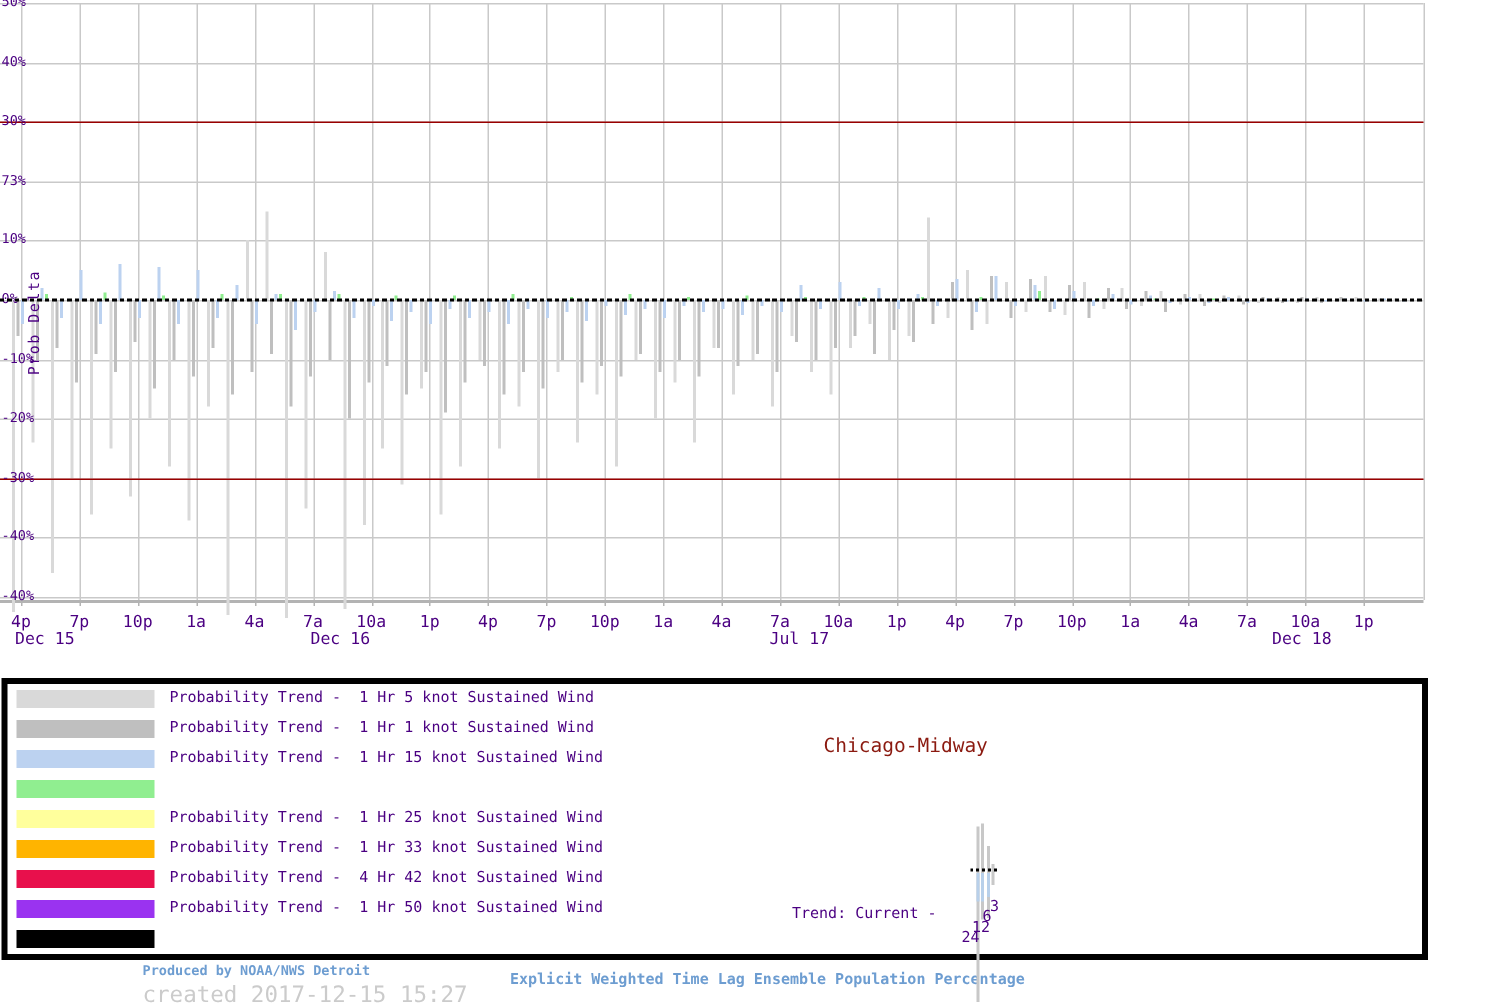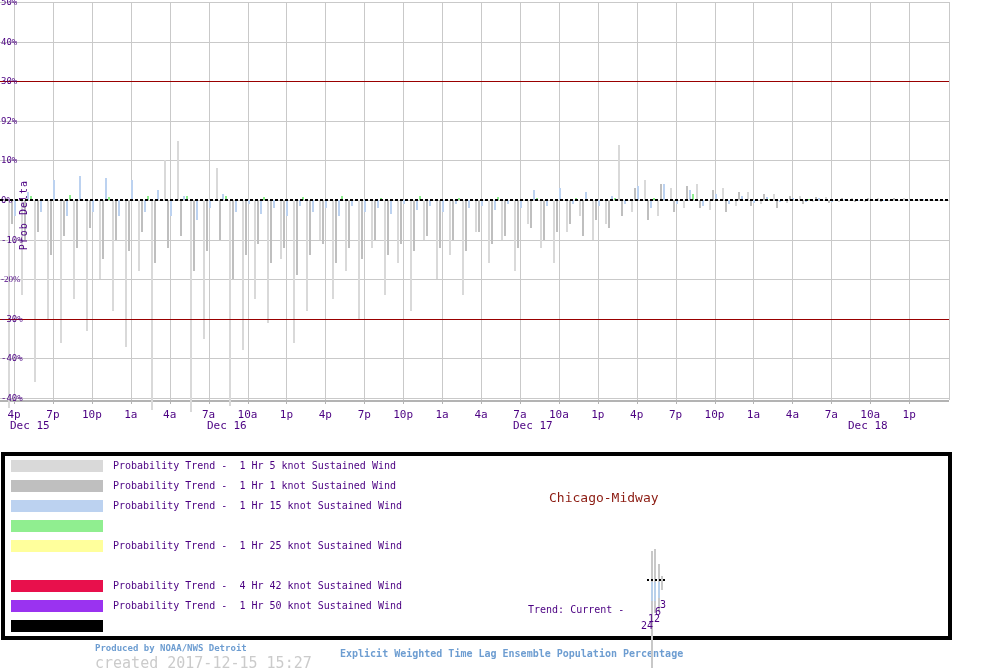--- a/index.html
+++ b/index.html
@@ -103,29 +103,29 @@
       <div class="gridline-v" style="left: 909.16px; top: 2px; height: 398px;"></div>
       <div class="tickmark" style="left: 909.16px; top: 400px;"></div>
       <div class="gridline-v" style="left: 949px; top: 2px; height: 398px;"></div>
       <div class="gridline-h" style="left: 0px; top: 2px; width: 949px;"></div>
       <div class="ytick" style="top: -3px;">50%</div>
       <div class="gridline-h" style="left: 0px; top: 41.6px; width: 949px;"></div>
       <div class="ytick" style="top: 36.6px;">40%</div>
       <div class="gridline-h" style="left: 0px; top: 81.2px; width: 949px;"></div>
       <div class="ytick" style="top: 76.2px;">30%</div>
       <div class="gridline-h" style="left: 0px; top: 120.8px; width: 949px;"></div>
-      <div class="ytick" style="top: 115.8px;">92%</div>
+      <div class="ytick" style="top: 115.8px;">73%</div>
       <div class="gridline-h" style="left: 0px; top: 160.4px; width: 949px;"></div>
       <div class="ytick" style="top: 155.4px;">10%</div>
       <div class="gridline-h" style="left: 0px; top: 200px; width: 949px;"></div>
       <div class="ytick" style="top: 195px;">0%</div>
       <div class="gridline-h" style="left: 0px; top: 239.6px; width: 949px;"></div>
       <div class="ytick" style="top: 234.6px;">-10%</div>
       <div class="gridline-h" style="left: 0px; top: 279.2px; width: 949px;"></div>
-      <div class="ytick" style="top: 274.2px; font-family: Liberation Serif, serif;">-20%</div>
+      <div class="ytick" style="top: 274.2px;">-20%</div>
       <div class="gridline-h" style="left: 0px; top: 318.8px; width: 949px;"></div>
       <div class="ytick" style="top: 313.8px;">-30%</div>
       <div class="gridline-h" style="left: 0px; top: 358.4px; width: 949px;"></div>
       <div class="ytick" style="top: 353.4px;">-40%</div>
       <div class="gridline-h" style="left: 0px; top: 398px; width: 949px;"></div>
       <div class="ytick" style="top: 393px;">-40%</div>
       <div class="threshold-line" style="left: 0px; top: 81.2px; width: 949px;"></div>
       <div class="threshold-line" style="left: 0px; top: 318.8px; width: 949px;"></div>
       <div class="axis-line" style="left: 0px; top: 400px; width: 949px;"></div>
       <div class="bar" style="left: 8px; top: 200px; height: 207.9px; background: rgb(217, 217, 217);"></div>
@@ -385,21 +385,21 @@
       <div class="xtick" style="left: 623.72px; top: 408px;">4p</div>
       <div class="xtick" style="left: 662.64px; top: 408px;">7p</div>
       <div class="xtick" style="left: 701.56px; top: 408px;">10p</div>
       <div class="xtick" style="left: 740.48px; top: 408px;">1a</div>
       <div class="xtick" style="left: 779.4px; top: 408px;">4a</div>
       <div class="xtick" style="left: 818.32px; top: 408px;">7a</div>
       <div class="xtick" style="left: 857.24px; top: 408px;">10a</div>
       <div class="xtick" style="left: 896.16px; top: 408px;">1p</div>
       <div class="xdate" style="left: 10px; top: 419px;">Dec 15</div>
       <div class="xdate" style="left: 207px; top: 419px;">Dec 16</div>
-      <div class="xdate" style="left: 513px; top: 419px;">Dec 17</div>
+      <div class="xdate" style="left: 513px; top: 419px;">Jul 17</div>
       <div class="xdate" style="left: 848px; top: 419px;">Dec 18</div>
     </div>
   <div id="y-axis-title">Prob Delta</div>
 
   <div id="legend-box">
       <div class="legend-row" style="top: 3px; width: 600px;">
         <span class="legend-swatch" style="background: rgb(217, 217, 217);"></span>
         <span class="legend-label">Probability Trend -  1 Hr 5 knot Sustained Wind</span>
       </div>
       <div class="legend-row" style="top: 23px; width: 600px;">
@@ -409,20 +409,24 @@
       <div class="legend-row" style="top: 43px; width: 600px;">
         <span class="legend-swatch" style="background: rgb(188, 210, 240);"></span>
         <span class="legend-label">Probability Trend -  1 Hr 15 knot Sustained Wind</span>
       </div>
       <div class="legend-row" style="top: 63px; width: 600px;">
         <span class="legend-swatch" style="background: rgb(144, 238, 144);"></span>
       </div>
       <div class="legend-row" style="top: 83px; width: 600px;">
         <span class="legend-swatch" style="background: rgb(255, 255, 156);"></span>
         <span class="legend-label">Probability Trend -  1 Hr 25 knot Sustained Wind</span>
+      </div>
+      <div class="legend-row" style="top: 103px; width: 600px;">
+        <span class="legend-swatch" style="background: rgb(255, 180, 0);"></span>
+        <span class="legend-label">Probability Trend -  1 Hr 33 knot Sustained Wind</span>
       </div>
       <div class="legend-row" style="top: 123px; width: 600px;">
         <span class="legend-swatch" style="background: rgb(232, 16, 76);"></span>
         <span class="legend-label">Probability Trend -  4 Hr 42 knot Sustained Wind</span>
       </div>
       <div class="legend-row" style="top: 143px; width: 600px;">
         <span class="legend-swatch" style="background: rgb(154, 51, 240);"></span>
         <span class="legend-label">Probability Trend -  1 Hr 50 knot Sustained Wind</span>
       </div>
       <div class="legend-row" style="top: 163px; width: 600px;">

